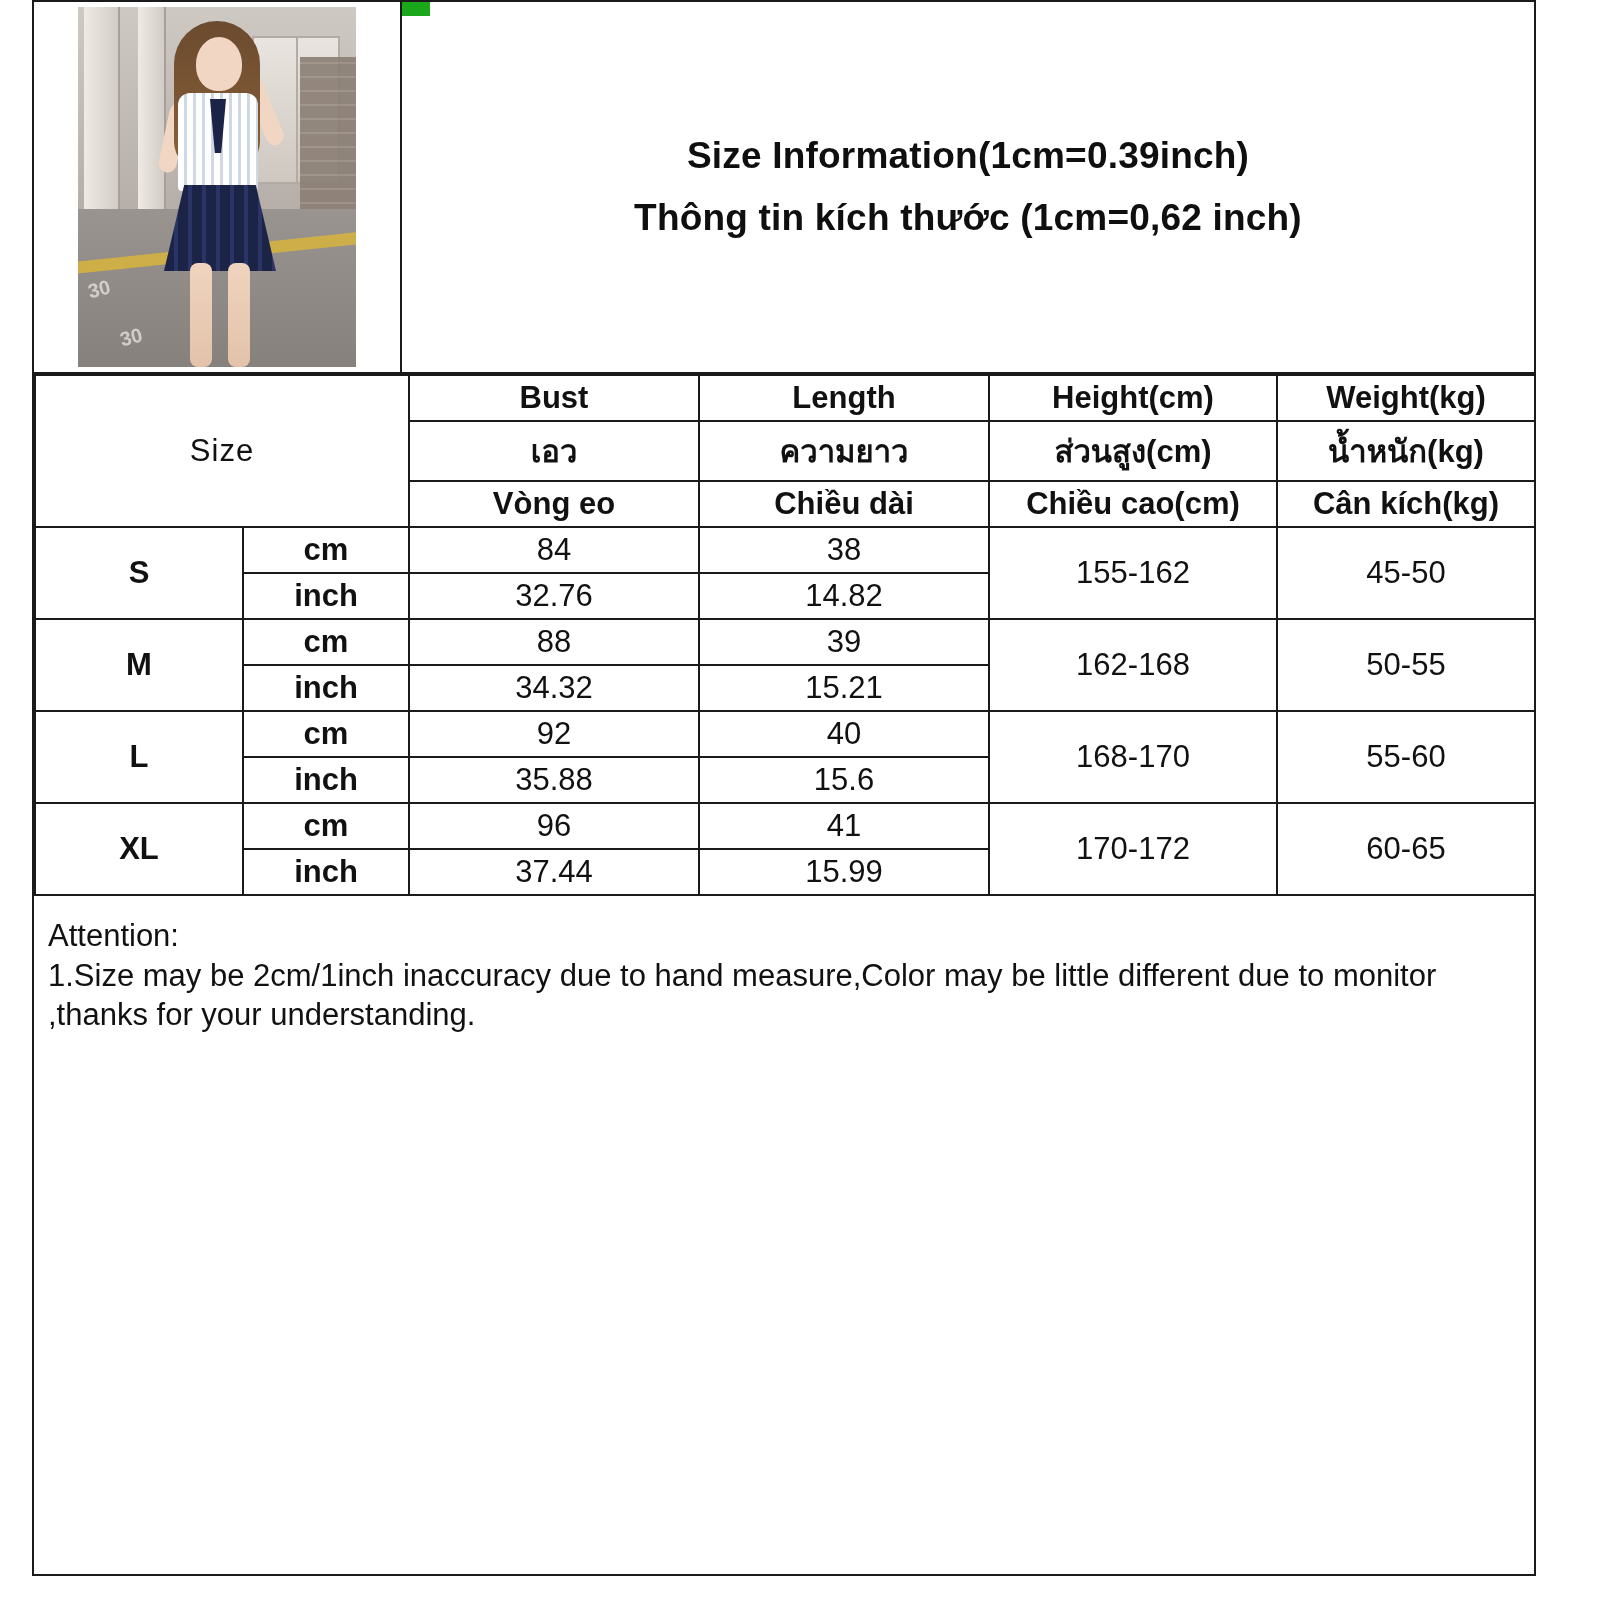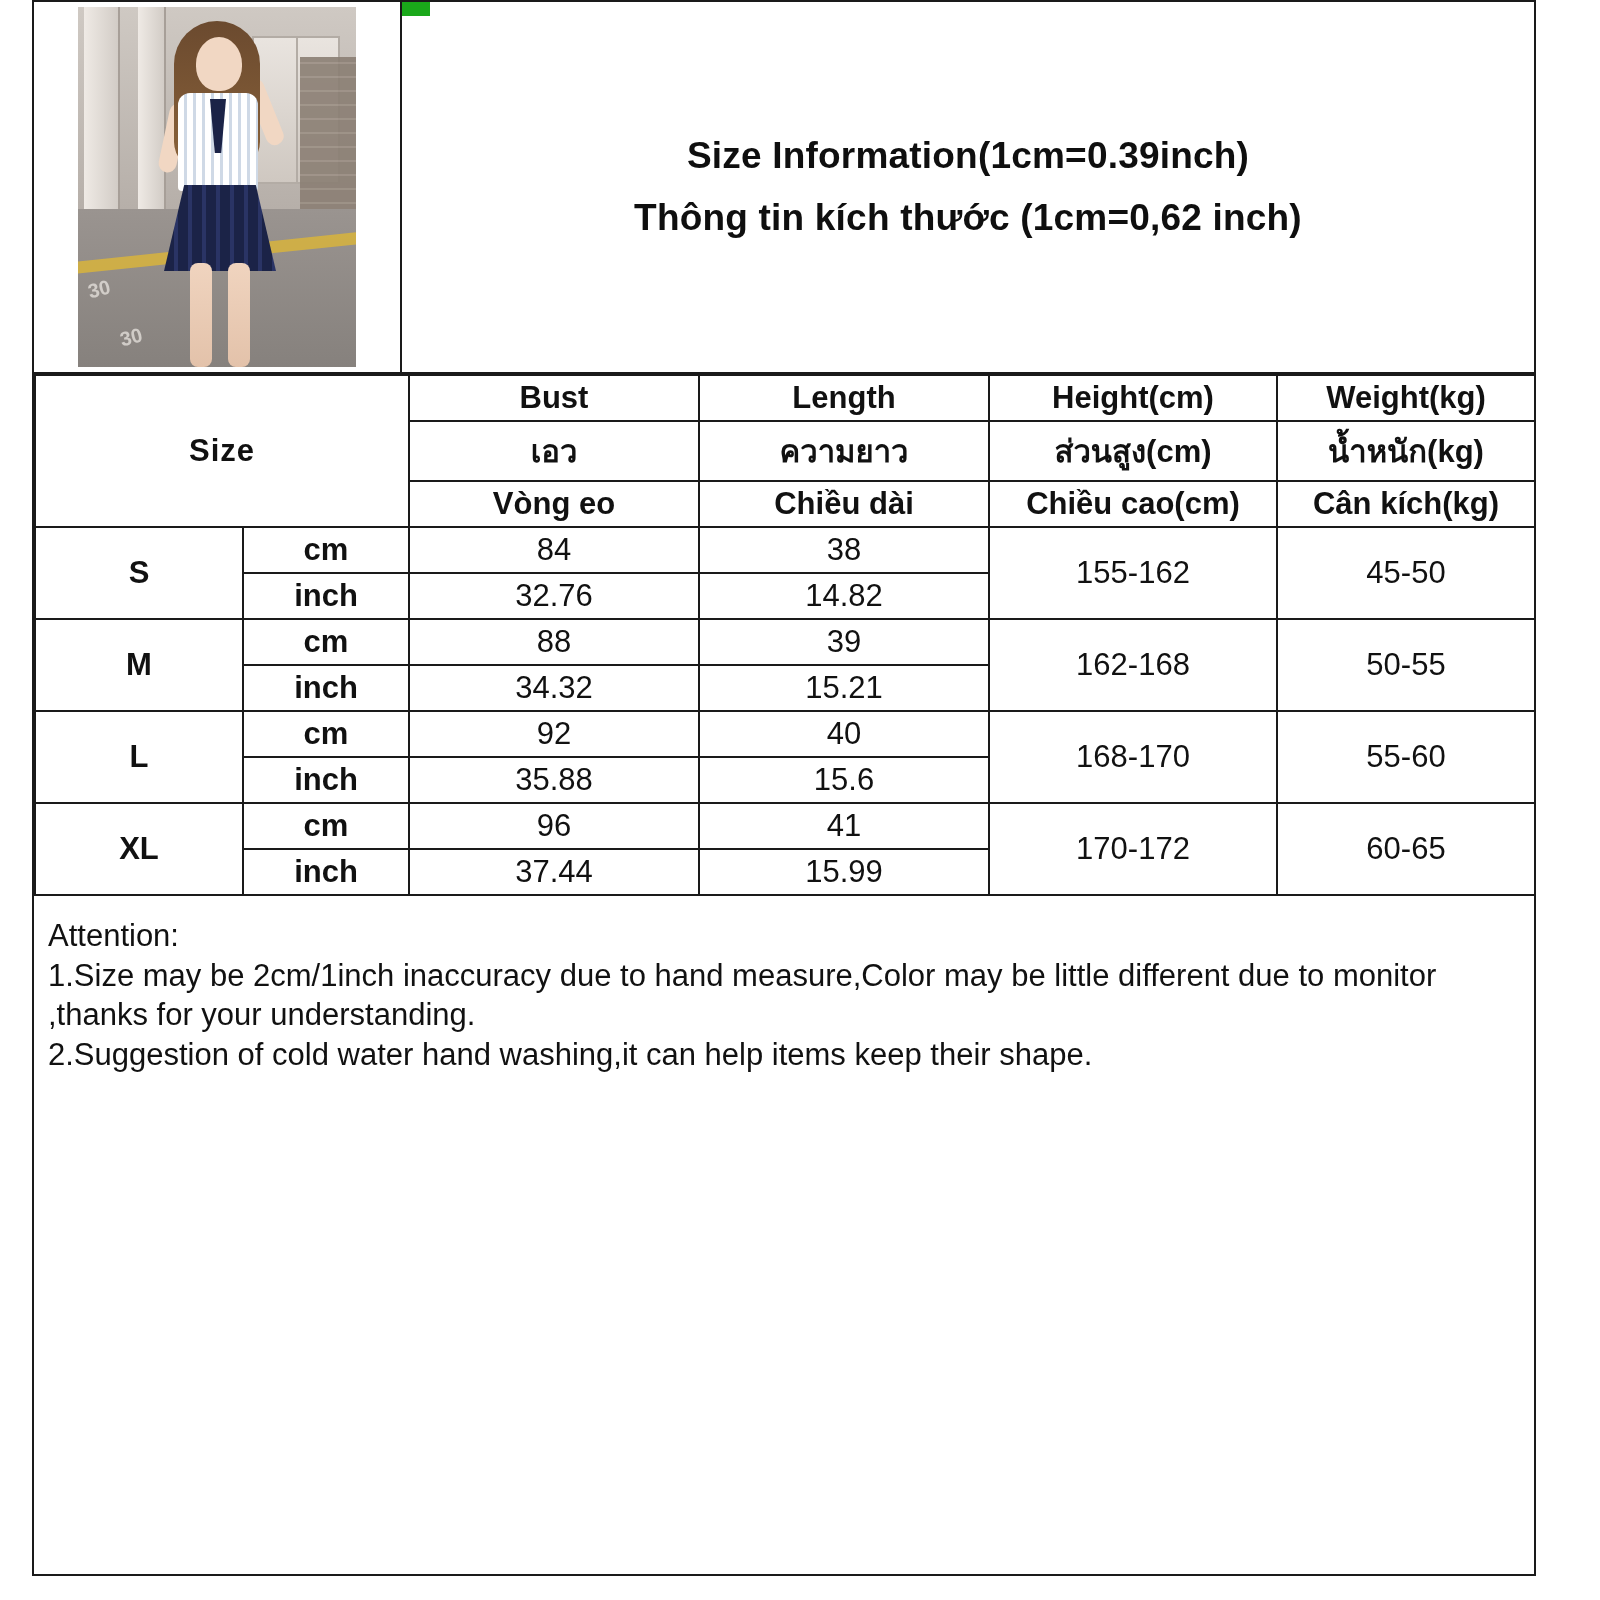--- a/index.html
+++ b/index.html
@@ -185,21 +185,21 @@
     font-weight: bold;
     font-size: 33px;
   }
   td.unit {
     background: #ffffff;
     font-weight: bold;
     font-size: 30px;
   }
   td.size-big {
     background: #e6e6e6;
-    font-weight: bold;
+    font-weight: normal;
     font-size: 52px;
     letter-spacing: 1px;
   }
   td.val {
     font-size: 33px;
     margin-top: 44px;
   }
   td.span-val {
     font-size: 33px;
   }
@@ -342,16 +342,15 @@
         <td class="unit">inch</td>
         <td class="val">37.44</td>
         <td class="val">15.99</td>
       </tr>
     </tbody>
   </table>
 
   <div class="attention">
     <div class="ln">Attention:</div>
     <div class="wrap">1.Size may be 2cm/1inch inaccuracy due to hand measure,Color may be little different due to monitor ,thanks for your understanding.</div>
-    <div class="wrap">2.Suggestion of cold water hand washing,it can help items keep their shape.</div>
   </div>
 
 </div>
 
 </body></html>

